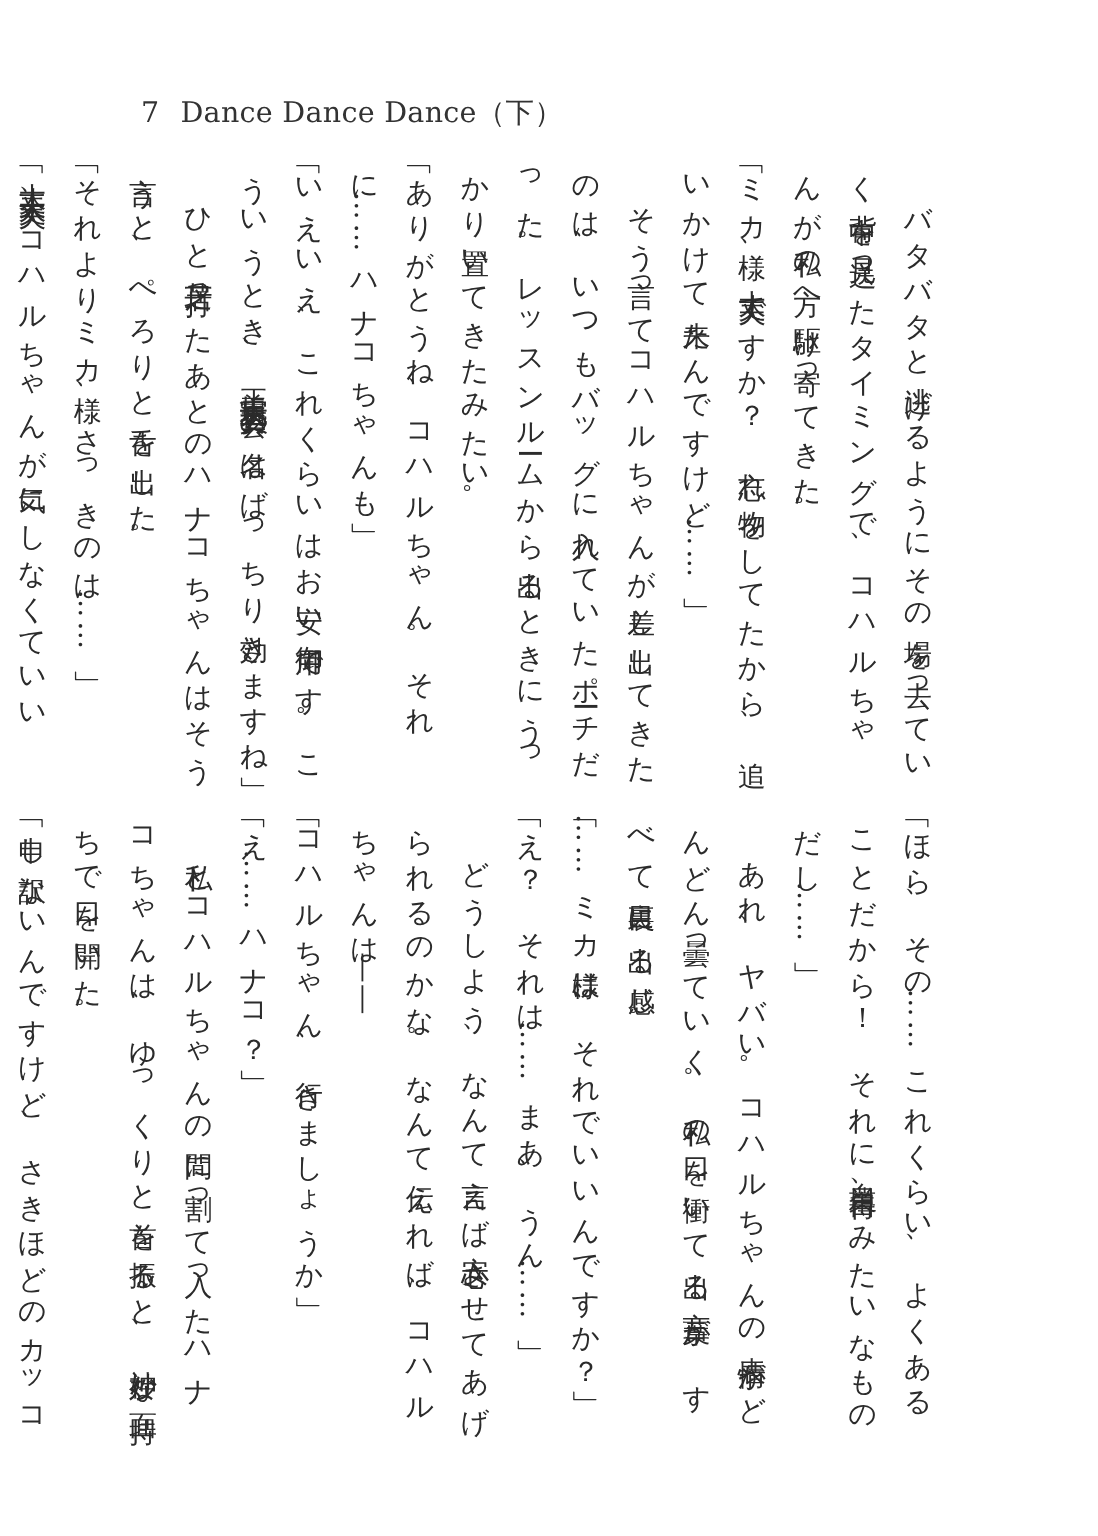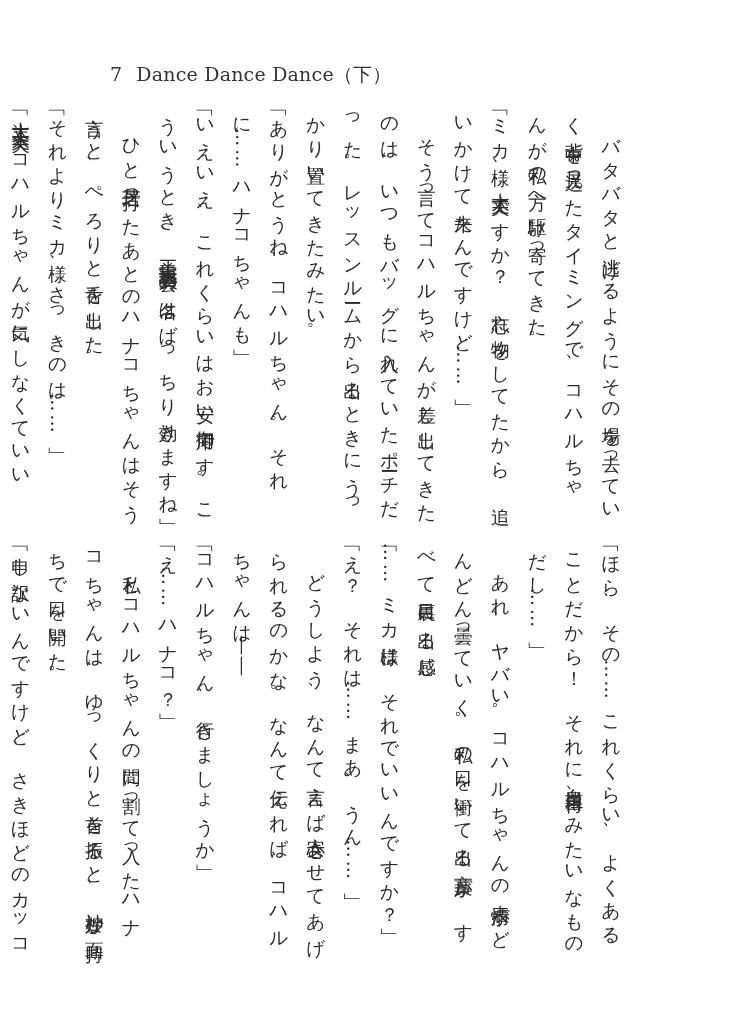--- a/index.html
+++ b/index.html
@@ -16,21 +16,20 @@
       font-family: "DejaVu Serif", "Liberation Serif", serif;
     }
     .running-header {
       position: absolute;
       left: 94px;
       top: 62px;
       font-size: 19px;
       letter-spacing: 0.2px;
       color: #333333;
       white-space: nowrap;
-      margin-left: 16px;
     }
     .running-header .chapter-num {
       margin-right: 14px;
     }
     .tier {
       position: absolute;
       writing-mode: vertical-rl;
       -webkit-writing-mode: vertical-rl;
       font-size: 18.6px;
       line-height: 36.9px;

